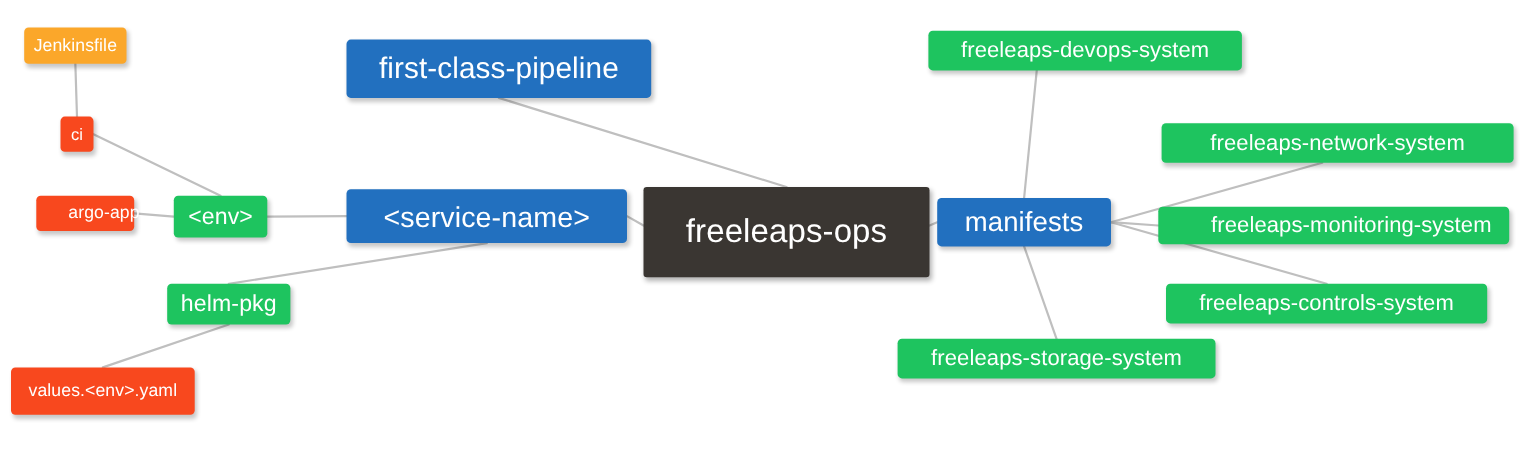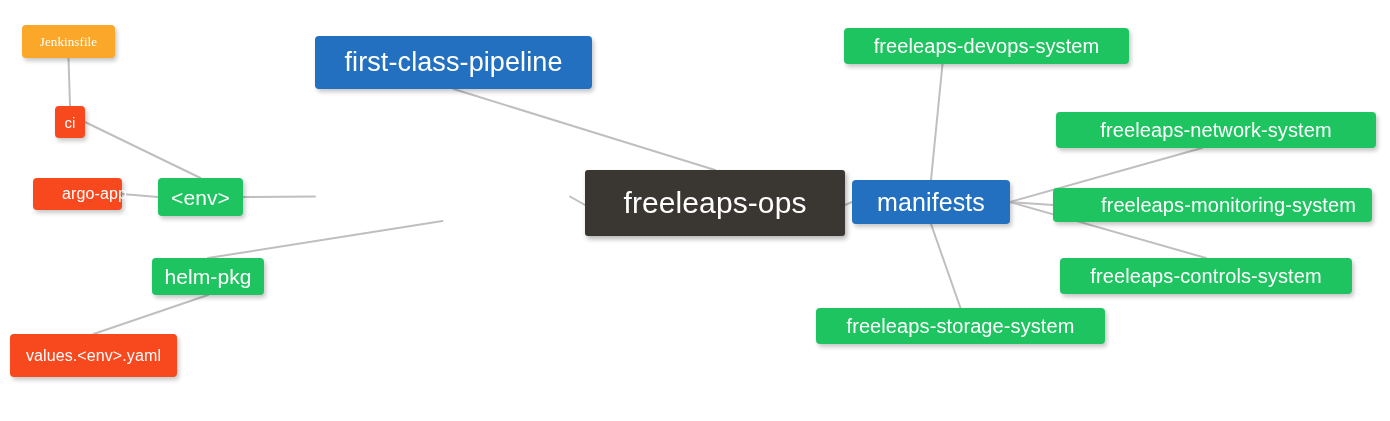--- a/index.html
+++ b/index.html
@@ -51,27 +51,28 @@
       <line x1="200.5" y1="178" x2="85" y2="122" stroke="#bfbfbf" stroke-width="2" stroke-linecap="round"></line>
       <line x1="158" y1="197" x2="122" y2="194" stroke="#bfbfbf" stroke-width="2" stroke-linecap="round"></line>
       <line x1="70" y1="106" x2="68.5" y2="58" stroke="#bfbfbf" stroke-width="2" stroke-linecap="round"></line>
       <line x1="208" y1="295" x2="93.5" y2="334" stroke="#bfbfbf" stroke-width="2" stroke-linecap="round"></line>
       <line x1="931" y1="180" x2="942.5" y2="64" stroke="#bfbfbf" stroke-width="2" stroke-linecap="round"></line>
       <line x1="1010" y1="202" x2="1202" y2="148" stroke="#bfbfbf" stroke-width="2" stroke-linecap="round"></line>
       <line x1="1010" y1="202" x2="1053" y2="205" stroke="#bfbfbf" stroke-width="2" stroke-linecap="round"></line>
       <line x1="1010" y1="202" x2="1206" y2="258" stroke="#bfbfbf" stroke-width="2" stroke-linecap="round"></line>
       <line x1="931" y1="224" x2="960.5" y2="308" stroke="#bfbfbf" stroke-width="2" stroke-linecap="round"></line>
     </svg>
-<div class="node root" style="left: 585px; top: 170px; width: 260px; height: 66px; background: rgb(58, 54, 50); font-size: 30px;">freeleaps-ops</div>
+<div class="node root" style="left: 585px; top: 170px; width: 260px; height: 82px; background: rgb(58, 54, 50); font-size: 30px;">freeleaps-ops</div>
     <div class="node" style="left: 315px; top: 36px; width: 277px; height: 53px; background: rgb(34, 112, 191); font-size: 27px;">first-class-pipeline</div>
+    <div class="node" style="left: 315px; top: 172px; width: 255px; height: 49px; background: rgb(34, 112, 191); font-size: 26px;">&lt;service-name&gt;</div>
     <div class="node" style="left: 852px; top: 180px; width: 158px; height: 44px; background: rgb(34, 112, 191); font-size: 25px;">manifests</div>
     <div class="node" style="left: 158px; top: 178px; width: 85px; height: 38px; background: rgb(30, 196, 95); font-size: 21px;">&lt;env&gt;</div>
     <div class="node" style="left: 152px; top: 258px; width: 112px; height: 37px; background: rgb(30, 196, 95); font-size: 21px;">helm-pkg</div>
     <div class="node" style="left: 844px; top: 28px; width: 285px; height: 36px; background: rgb(30, 196, 95); font-size: 20px;">freeleaps-devops-system</div>
     <div class="node" style="left: 1056px; top: 112px; width: 320px; height: 36px; background: rgb(30, 196, 95); font-size: 20px;">freeleaps-network-system</div>
     <div class="node" style="left: 1053px; top: 188px; width: 319px; height: 34px; background: rgb(30, 196, 95); font-size: 20px; padding-left: 32px;">freeleaps-monitoring-system</div>
     <div class="node" style="left: 1060px; top: 258px; width: 292px; height: 36px; background: rgb(30, 196, 95); font-size: 20px;">freeleaps-controls-system</div>
     <div class="node" style="left: 816px; top: 308px; width: 289px; height: 36px; background: rgb(30, 196, 95); font-size: 20px;">freeleaps-storage-system</div>
-    <div class="node" style="left: 22px; top: 25px; width: 93px; height: 33px; background: rgb(251, 167, 42); font-size: 13px; font-family: Liberation Serif, serif;">Jenkinsfile</div>
+    <div class="node" style="left: 22px; top: 25px; width: 93px; height: 33px; background: rgb(251, 167, 42); font-size: 16px;">Jenkinsfile</div>
     <div class="node" style="left: 55px; top: 106px; width: 30px; height: 32px; background: rgb(248, 72, 30); font-size: 15px;">ci</div>
     <div class="node" style="left: 33px; top: 178px; width: 89px; height: 32px; background: rgb(248, 72, 30); font-size: 16px; padding-left: 34px;">argo-app</div>
     <div class="node" style="left: 10px; top: 334px; width: 167px; height: 43px; background: rgb(248, 72, 30); font-size: 16px;">values.&lt;env&gt;.yaml</div>
   </div>
 
 </body></html>

